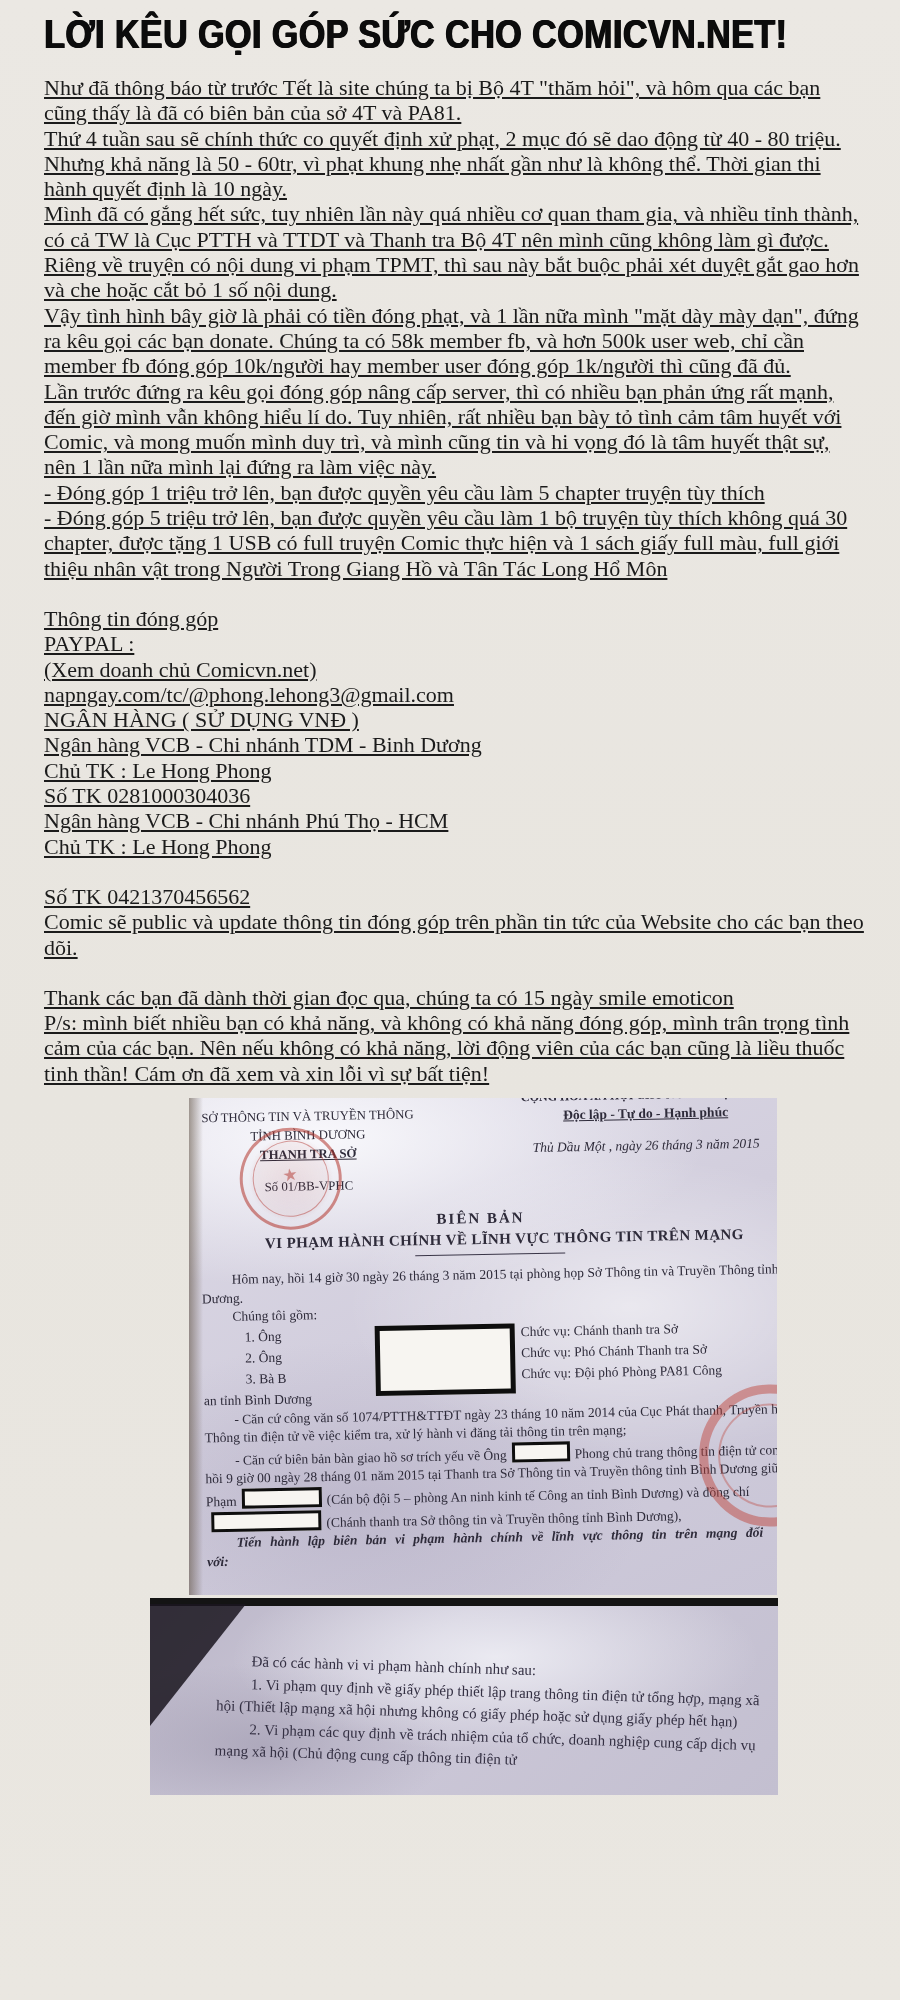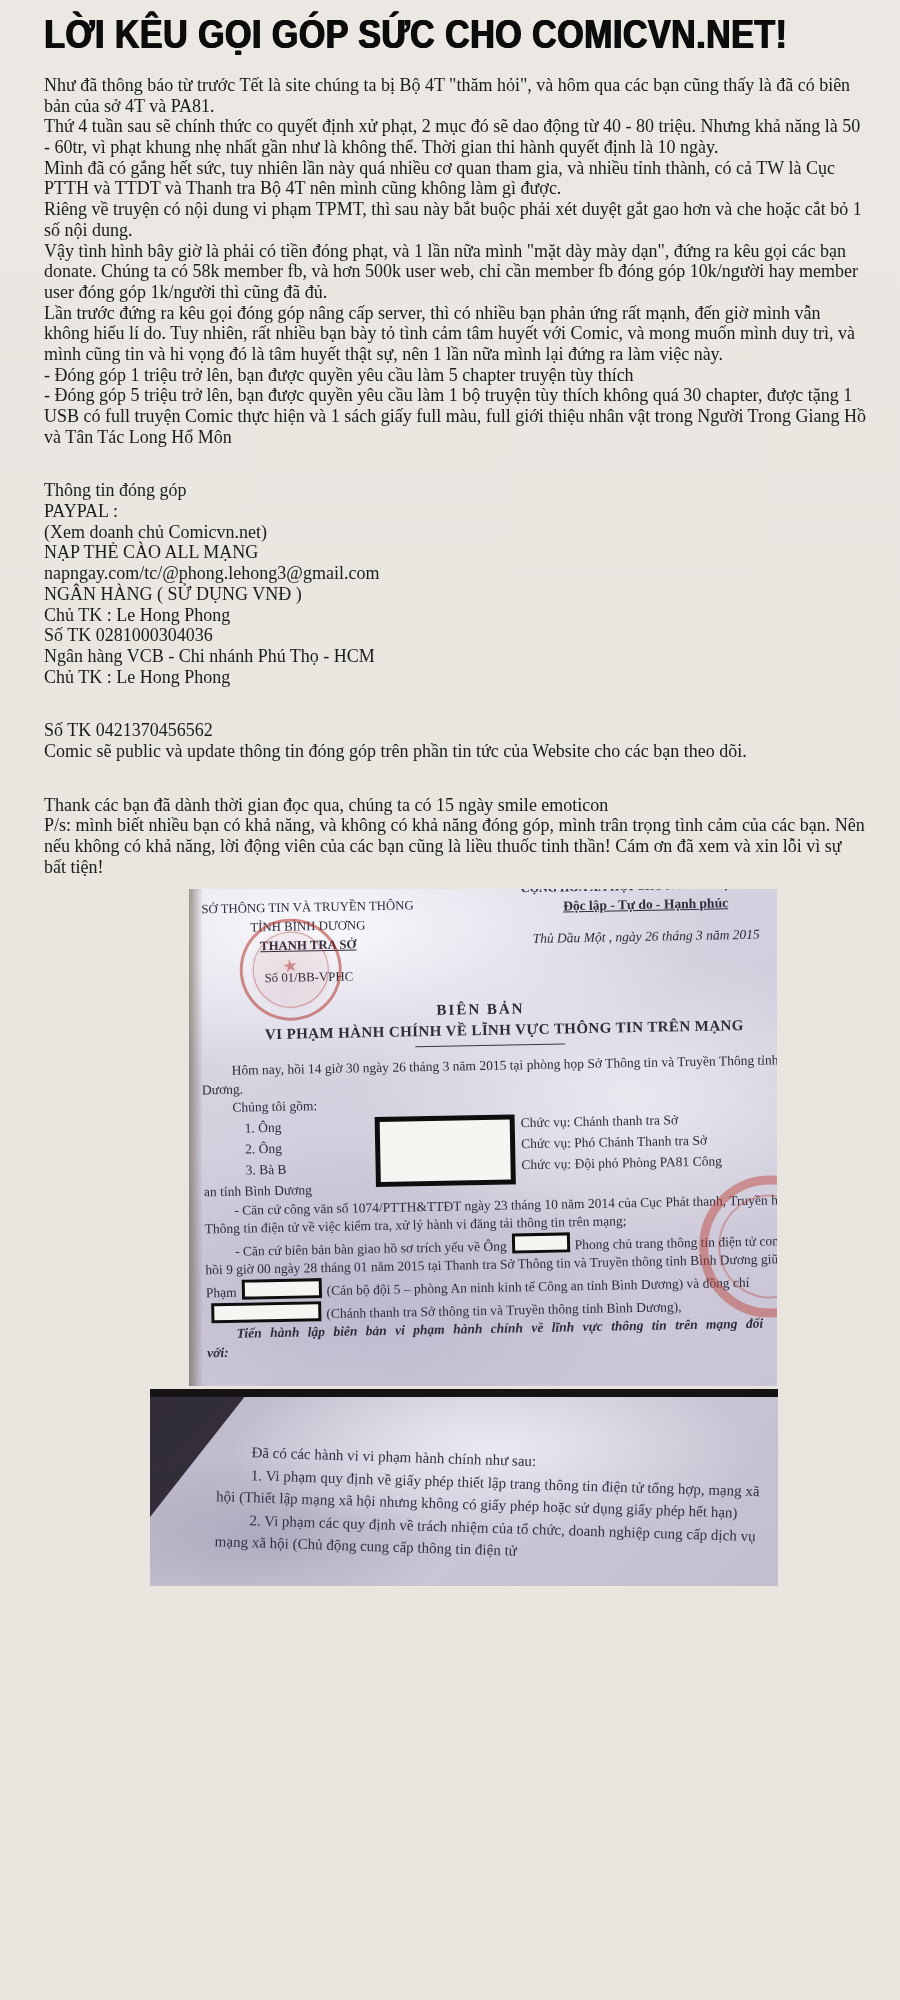--- a/index.html
+++ b/index.html
@@ -17,26 +17,27 @@
     letter-spacing:0.5px;
     transform:scaleY(1.22);
     transform-origin:top left;
     text-shadow:0.9px 0 0 #0c0c0c,-0.5px 0 0 #0c0c0c;
     white-space:nowrap;
   }
   
   .article{
     margin:26px 34px 0 44px;
     font-family:"Liberation Serif",serif;
-    font-size:18px;
+    font-size:22px;
     line-height:1.15;
     color:#1b1b1b;
+    text-decoration:underline;
   }
   .article p{margin:0;padding:0;}
-  .article p.gap-before{margin-top:33px;}
+  .article p.gap-before{margin-top:25px;}
   
   .scan{position:relative;overflow:hidden;font-family:"Liberation Serif",serif;}
   
   .doc1{
     width:588px;height:497px;margin:12px 0 0 189px;
     background:
       radial-gradient(120% 55% at 22% 8%, rgba(250,250,253,0.95), transparent 55%),
       radial-gradient(80% 50% at 75% 42%, rgba(255,255,255,0.55), transparent 60%),
       radial-gradient(90% 60% at 28% 82%, rgba(172,166,190,0.5), transparent 55%),
       linear-gradient(155deg,#dcd9e6 0%,#d2cedd 45%,#c9c5d6 100%);
@@ -107,23 +108,23 @@
   <p>Thứ 4 tuần sau sẽ chính thức co quyết định xử phạt, 2 mục đó sẽ dao động từ 40 - 80 triệu. Nhưng khả năng là 50 - 60tr, vì phạt khung nhẹ nhất gần như là không thể. Thời gian thi hành quyết định là 10 ngày.</p>
   <p>Mình đã có gắng hết sức, tuy nhiên lần này quá nhiều cơ quan tham gia, và nhiều tỉnh thành, có cả TW là Cục PTTH và TTDT và Thanh tra Bộ 4T nên mình cũng không làm gì được.</p>
   <p>Riêng về truyện có nội dung vi phạm TPMT, thì sau này bắt buộc phải xét duyệt gắt gao hơn và che hoặc cắt bỏ 1 số nội dung.</p>
   <p>Vậy tình hình bây giờ là phải có tiền đóng phạt, và 1 lần nữa mình "mặt dày mày dạn", đứng ra kêu gọi các bạn donate. Chúng ta có 58k member fb, và hơn 500k user web, chỉ cần member fb đóng góp 10k/người hay member user đóng góp 1k/người thì cũng đã đủ.</p>
   <p>Lần trước đứng ra kêu gọi đóng góp nâng cấp server, thì có nhiều bạn phản ứng rất mạnh, đến giờ mình vẫn không hiểu lí do. Tuy nhiên, rất nhiều bạn bày tỏ tình cảm tâm huyết với Comic, và mong muốn mình duy trì, và mình cũng tin và hi vọng đó là tâm huyết thật sự, nên 1 lần nữa mình lại đứng ra làm việc này.</p>
   <p>- Đóng góp 1 triệu trở lên, bạn được quyền yêu cầu làm 5 chapter truyện tùy thích</p>
   <p>- Đóng góp 5 triệu trở lên, bạn được quyền yêu cầu làm 1 bộ truyện tùy thích không quá 30 chapter, được tặng 1 USB có full truyện Comic thực hiện và 1 sách giấy full màu, full giới thiệu nhân vật trong Người Trong Giang Hồ và Tân Tác Long Hổ Môn</p>
   <p class="gap-before">Thông tin đóng góp</p>
   <p>PAYPAL :</p>
   <p>(Xem doanh chủ Comicvn.net)</p>
-  <p>NẠP THẺ CÀO ALL MẠNG</p>
   <p>napngay.com/tc/@phong.lehong3@gmail.com</p>
   <p>NGÂN HÀNG ( SỬ DỤNG VNĐ )</p>
+  <p>Ngân hàng VCB - Chi nhánh TDM - Binh Dương</p>
   <p>Chủ TK : Le Hong Phong</p>
   <p>Số TK 0281000304036</p>
   <p>Ngân hàng VCB - Chi nhánh Phú Thọ - HCM</p>
   <p>Chủ TK : Le Hong Phong</p>
   <p class="gap-before">Số TK 0421370456562</p>
   <p>Comic sẽ public và update thông tin đóng góp trên phần tin tức của Website cho các bạn theo dõi.</p>
   <p class="gap-before">Thank các bạn đã dành thời gian đọc qua, chúng ta có 15 ngày smile emoticon</p>
   <p>P/s: mình biết nhiều bạn có khả năng, và không có khả năng đóng góp, mình trân trọng tình cảm của các bạn. Nên nếu không có khả năng, lời động viên của các bạn cũng là liều thuốc tinh thần! Cám ơn đã xem và xin lỗi vì sự bất tiện!</p>
 </div>
 

